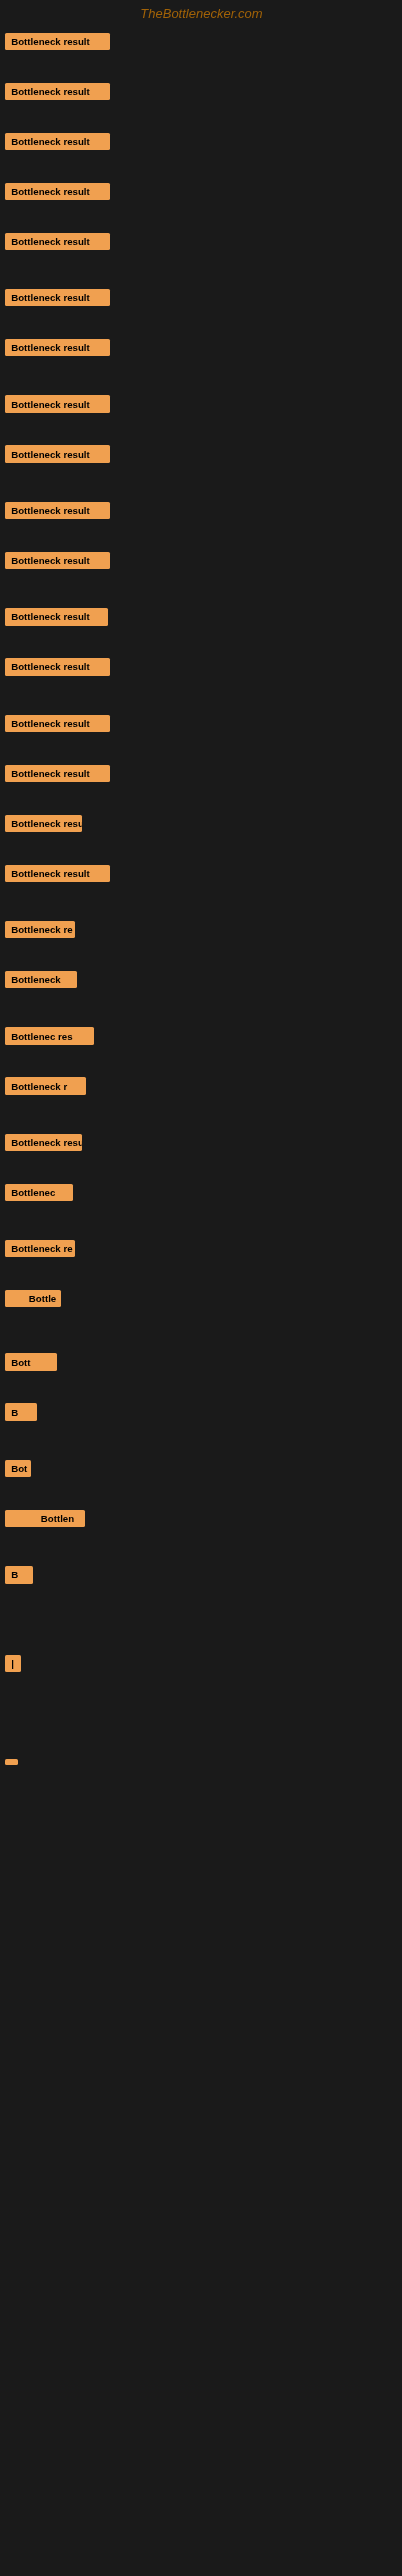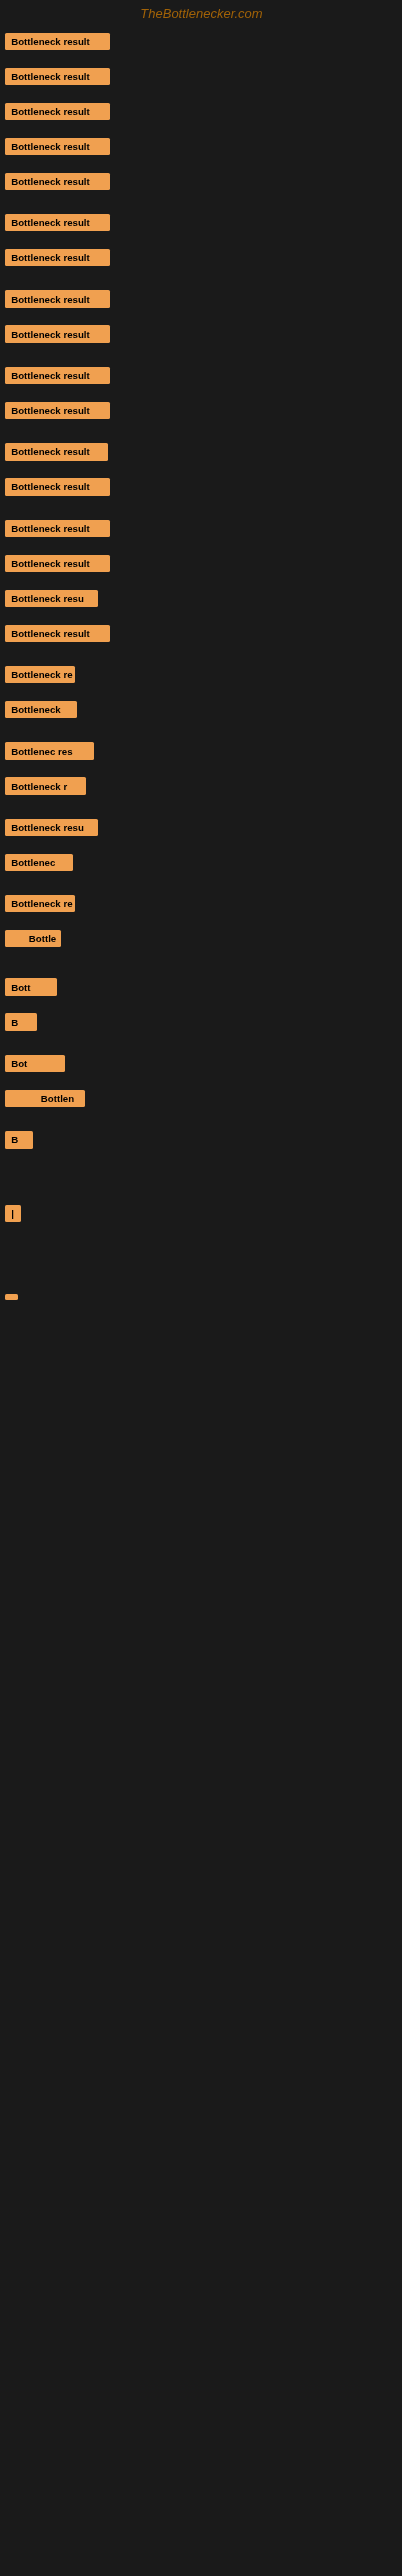--- a/index.html
+++ b/index.html
@@ -39,36 +39,36 @@
       padding: 3.2px 6.4px;
       border-radius: 1.6px;
       white-space: nowrap;
       display: inline-block;
     }
 
     .items-container {
       padding: 3.2px 4.8px;
       display: flex;
       flex-direction: column;
-      gap: 0;
+      gap: 15px;
     }
 
     
     .badge-full { width: 105px; }
     .badge-w1 { width: 103px; }
-    .badge-w4 { width: 93px; }
+    .badge-w4 { width: 77px; }
     .badge-w5 { width: 89px; }
     .badge-w6 { width: 70px; }
     .badge-w7 { width: 81px; }
     .badge-w9 { width: 72px; }
     .badge-w10 { width: 68px; }
     .badge-w11 { width: 80px; padding-left: 36px; }
     .badge-w12 { width: 56px; padding-left: 24px; }
     .badge-w13 { width: 52px; margin-top: 7px; }
-    .badge-w15 { width: 60px; }
+    .badge-w15 { width: 26px; }
     .badge-w16 { width: 32px; }
     .badge-w17 { width: 28px; }
     .badge-w19 { width: 16px; }
     .badge-w20 { width: 9.7px; }
 
     .overflow-hidden {
       overflow: hidden;
     }
   </style>
 </head>

